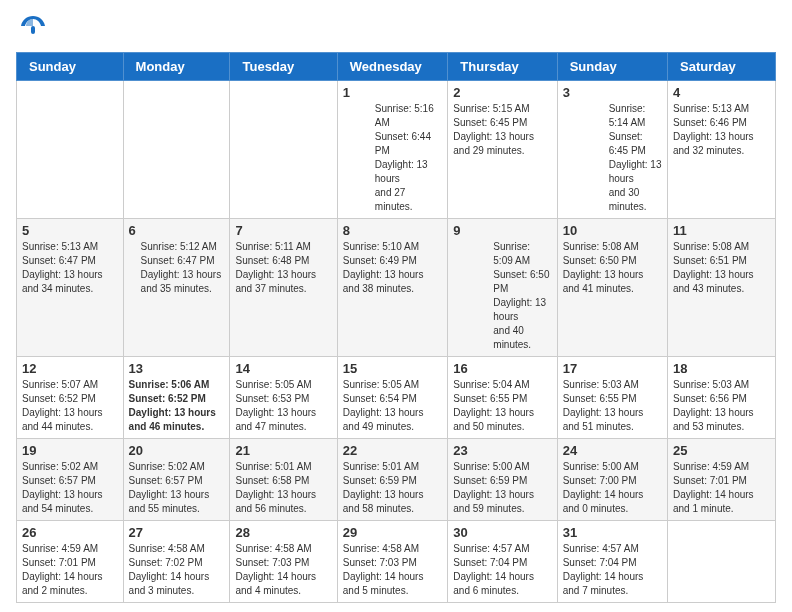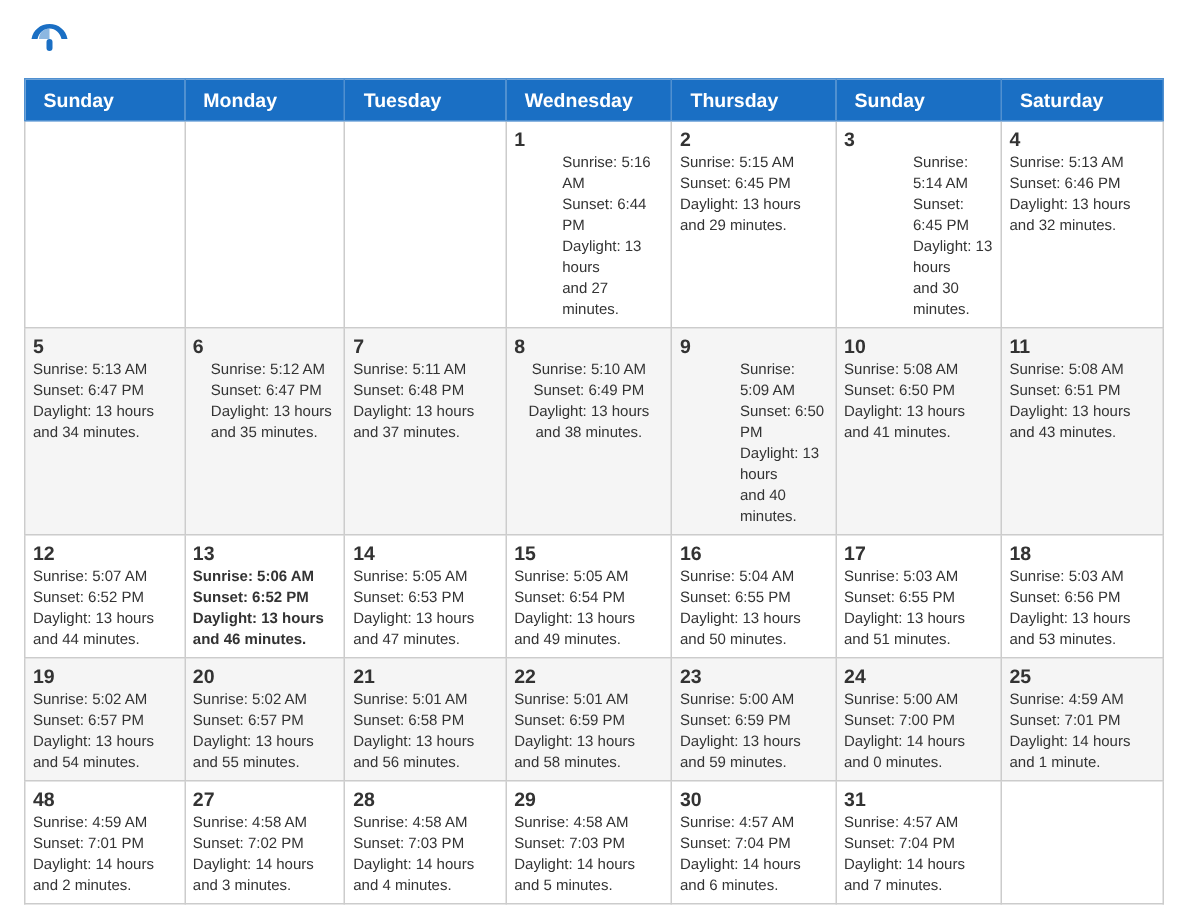--- a/index.html
+++ b/index.html
@@ -167,21 +167,21 @@
         </td>
         <td>
           <span class="day-number">7</span>
           <div class="day-info" style="white-space: pre-line;">Sunrise: 5:11 AM
 Sunset: 6:48 PM
 Daylight: 13 hours
 and 37 minutes.</div>
         </td>
         <td>
           <span class="day-number">8</span>
-          <div class="day-info" style="white-space: pre-line; text-align: center;">Sunrise: 5:10 AM
+          <div class="day-info" style="white-space: pre-line;">Sunrise: 5:10 AM
 Sunset: 6:49 PM
 Daylight: 13 hours
 and 38 minutes.</div>
         </td>
         <td>
           <span class="day-number">9</span>
           <div class="day-info" style="white-space: pre-line; margin-left: 40px;">Sunrise: 5:09 AM
 Sunset: 6:50 PM
 Daylight: 13 hours
 and 40 minutes.</div>
@@ -298,21 +298,21 @@
         <td>
           <span class="day-number">25</span>
           <div class="day-info" style="white-space: pre-line;">Sunrise: 4:59 AM
 Sunset: 7:01 PM
 Daylight: 14 hours
 and 1 minute.</div>
         </td>
       </tr>
       <tr>
         <td>
-          <span class="day-number">48</span>
+          <span class="day-number">26</span>
           <div class="day-info" style="white-space: pre-line;">Sunrise: 4:59 AM
 Sunset: 7:01 PM
 Daylight: 14 hours
 and 2 minutes.</div>
         </td>
         <td>
           <span class="day-number">27</span>
           <div class="day-info" style="white-space: pre-line;">Sunrise: 4:58 AM
 Sunset: 7:02 PM
 Daylight: 14 hours

